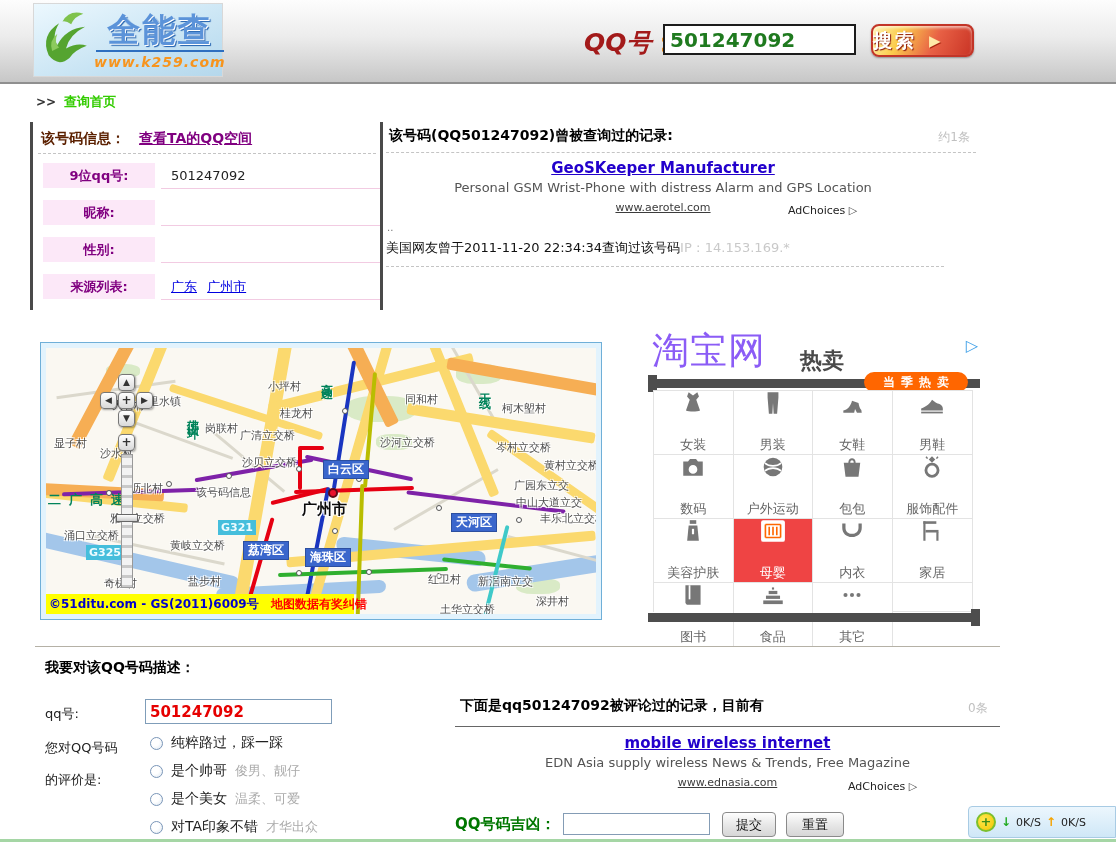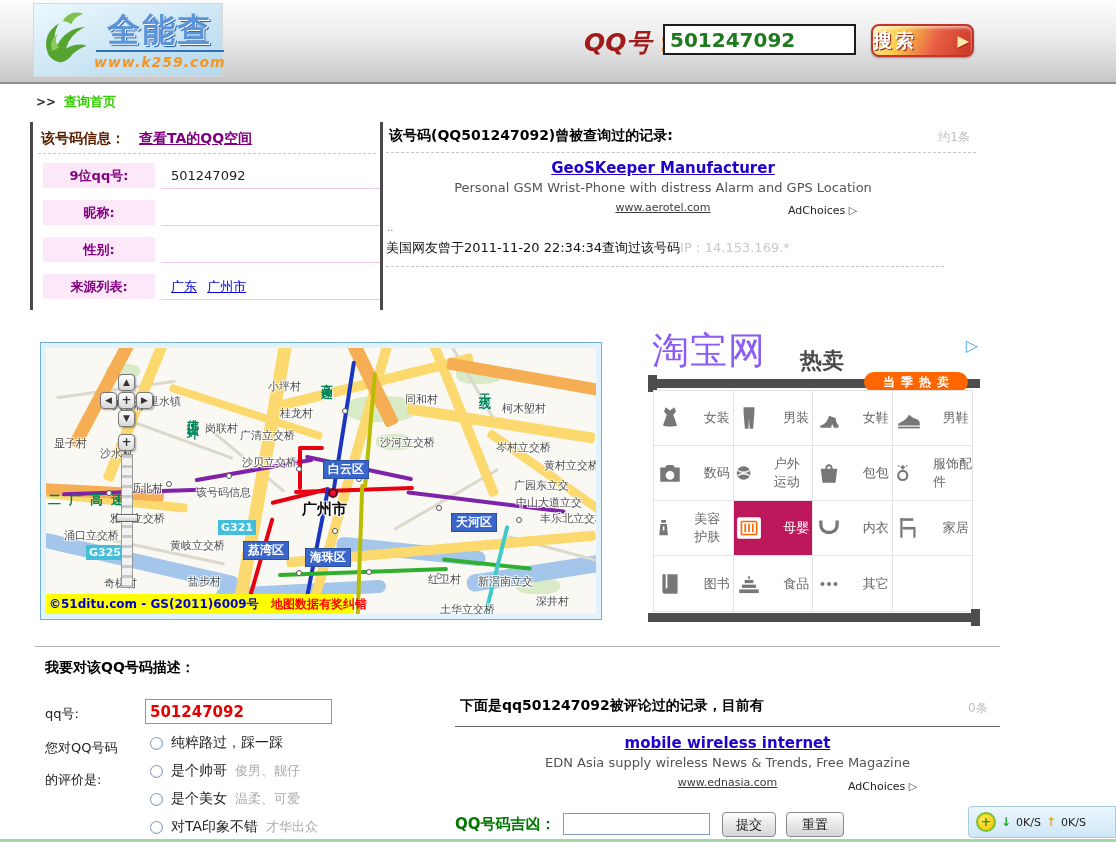--- a/index.html
+++ b/index.html
@@ -21,21 +21,21 @@
   .logo-rule { width:128px; height:2px; background:#2e6fc0; margin:1px 0 2px; }
   .logo-url { font-size:14px; font-weight:bold; font-style:italic; color:#f7941d; letter-spacing:1px; }
   .qq-label { left:584px; top:26px; font-size:25px; font-weight:bold; font-style:italic; color:#a31a1a; }
   .qq-colon { color:#e87b00; font-style:normal; }
   .qq-input { left:663px; top:24px; width:193px; height:31px; border:2px solid #1c1c1c; background:#fff;
               font-family:"DejaVu Sans",sans-serif; font-size:20px; font-weight:bold; color:#1f7a1f; padding:0 5px; }
   .search-btn { left:871px; top:24px; width:103px; height:33px; border-radius:8px; border:2px solid #c23528;
                 background:linear-gradient(115deg,#fff3b0 0%,#fbcc4c 28%,#e86045 62%,#c93425 100%);
                 box-shadow:inset 0 2px 3px rgba(255,255,255,.6), 0 1px 2px rgba(0,0,0,.35);
                 color:#fff; font-size:19px; font-weight:bold; letter-spacing:3px; cursor:pointer;
-                text-shadow:1px 1px 1px #8a1a10; display:flex; align-items:center; justify-content:space-between; gap:4px;
+                text-shadow:1px 1px 1px #8a1a10; display:flex; align-items:center; justify-content:flex-start; gap:12px;
                 font-family:"DejaVu Sans",sans-serif; }
   .search-arrow { font-size:15px; color:#ffe9a8; text-shadow:1px 1px 0 #a8230f; }
 
   
   .crumb { left:36px; top:93px; font-size:12px; font-weight:bold; color:#333; }
   .crumb-link { color:#33cc00; font-size:13px; margin-left:8px; text-decoration:none; cursor:pointer; }
 
   
   .panel { border-left:3px solid #4a4a4a; background:#fff; }
   .p-info { left:30px; top:122px; width:348px; height:188px; }
@@ -98,27 +98,27 @@
   .tb-brand { position:absolute; left:4px; top:-4px; font-size:37px; font-weight:normal; color:#8b5cf6; letter-spacing:1px; }
   .tb-suffix { position:absolute; left:152px; top:16px; font-size:22px; font-weight:bold; color:#4a4a4a; }
   .tb-adch { position:absolute; right:2px; top:6px; font-size:16px; font-weight:bold; color:#3fa0e8; cursor:pointer; }
   .tb-bar { position:absolute; background:#4d4d4d; }
   .tb-badge { position:absolute; right:12px; top:42px; width:104px; height:20px; background:#ff6600; border-radius:10px;
               color:#fff; font-size:12px; font-weight:bold; letter-spacing:6px; text-align:center; line-height:20px;
               padding-left:6px; }
   .tb-grid { position:absolute; left:5px; top:60px; width:320px; height:222px; display:grid;
              grid-template-columns:repeat(4,1fr); grid-template-rows:repeat(4,1fr);
              border:1px solid #e3e3e3; }
-  .tb-cell { border-right:1px solid #e3e3e3; border-bottom:1px solid #e3e3e3; display:flex; flex-direction:row;
+  .tb-cell { border-right:1px solid #e3e3e3; border-bottom:1px solid #e3e3e3; display:flex; flex-direction:column;
              align-items:center; justify-content:center; gap:21px; cursor:pointer; background:#fff; }
   .tb-cell:nth-child(4n) { border-right:none; }
   .tb-cell:nth-child(n+13) { border-bottom:none; }
   .tb-cell svg { display:block; }
   .tb-lbl { font-size:13px; color:#666; }
-  .tb-hot { background:#be185d; }
+  .tb-hot { background:#ef4444; }
   .tb-hot .tb-lbl { color:#fff; }
 
   
   .sep { left:35px; top:646px; width:965px; height:1px; background:#b5b1a6; }
   .form-title { left:45px; top:659px; font-size:14px; font-weight:bold; color:#000; }
   .f-lbl { font-size:13px; color:#222; }
   .qq2-input { left:145px; top:699px; width:187px; height:25px; border:1px solid #7f9db9; background:#fff;
                font-family:"DejaVu Sans",sans-serif; font-size:15px; font-weight:bold; color:#e60000; padding:0 4px; }
   .opt { position:absolute; left:150px; display:flex; align-items:center; gap:8px; cursor:pointer; }
   .radio { width:13px; height:13px; border:1px solid #7a96b8; border-radius:50%;

